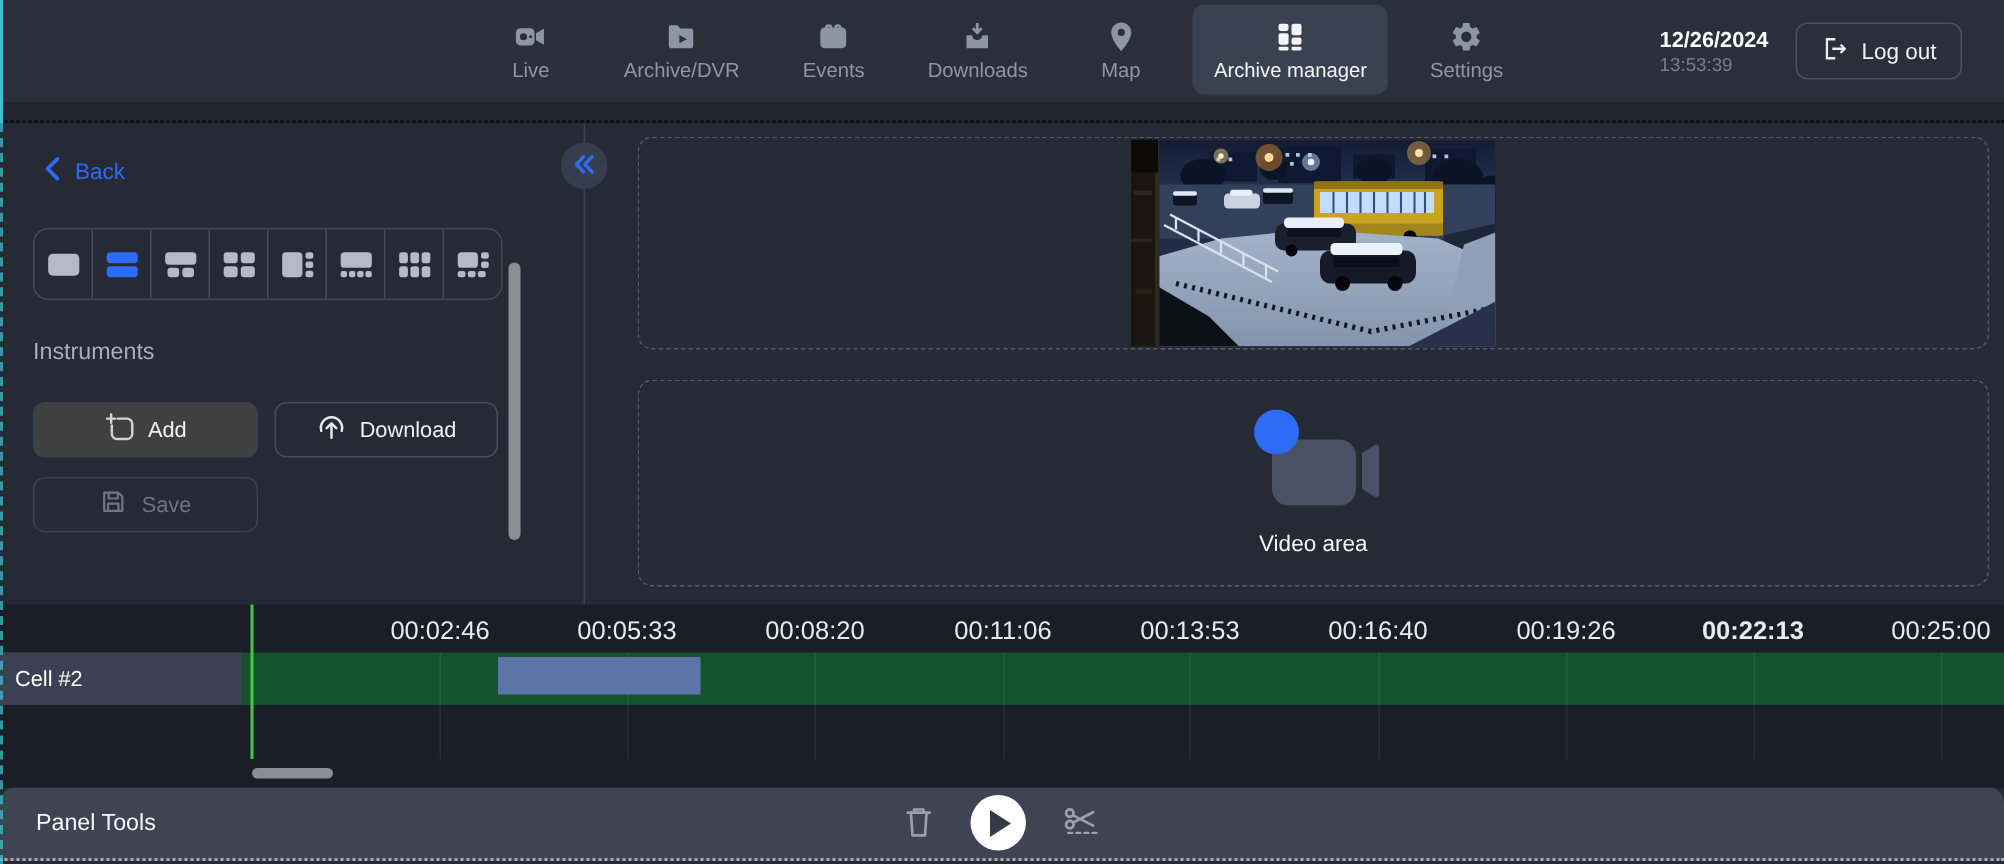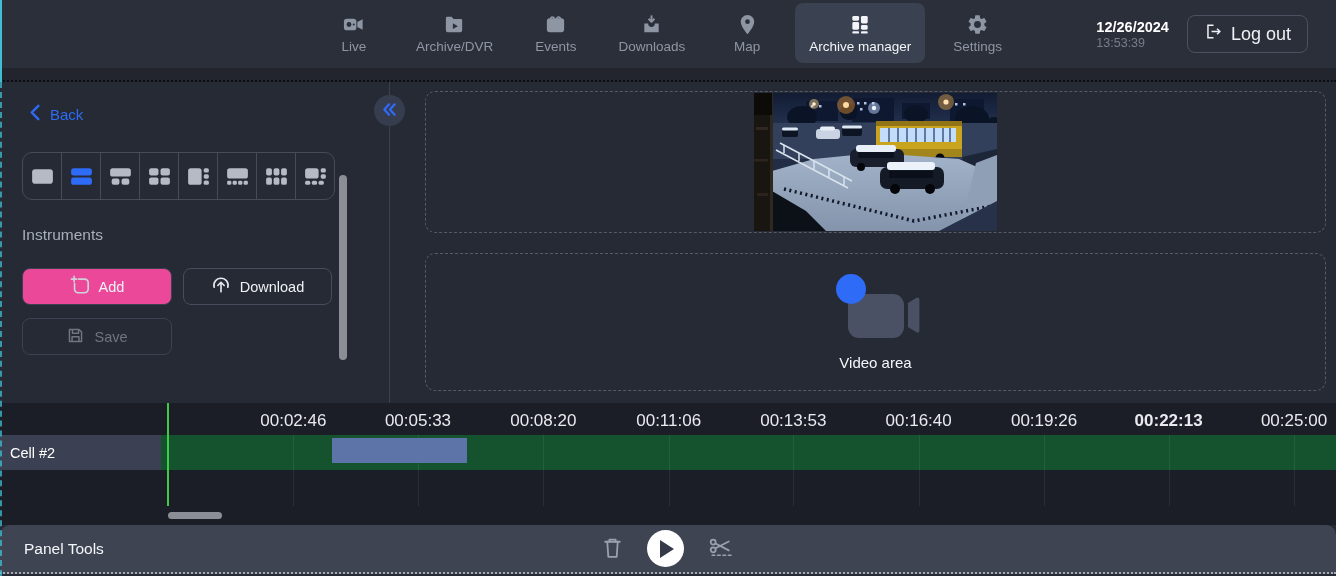--- a/index.html
+++ b/index.html
@@ -11,41 +11,41 @@
   .nav { position:relative; height:68px; background:#2b2f3a; }
   .nav-items { position:absolute; left:0; right:0; top:0; height:68px; display:flex; justify-content:center; align-items:flex-start; gap:14px; padding-top:3px; }
   .nav-item { display:flex; flex-direction:column; align-items:center; justify-content:center; gap:3px; min-width:68px; height:60px; padding:0 14px; border-radius:8px; color:#8f96a3; cursor:pointer; }
   .nav-item svg { display:block; }
   .nav-item .nav-label { font-size:13.5px; white-space:nowrap; }
   .nav-item.active { background:#3a4150; color:#f2f4f8; }
   .nav-right { position:absolute; right:28px; top:0; height:68px; display:flex; align-items:center; gap:18px; }
   .datetime { text-align:left; }
   .date { font-size:14.5px; font-weight:bold; color:#ffffff; }
   .time { font-size:12.5px; color:#767d8a; margin-top:1px; }
-  .logout { display:flex; align-items:center; gap:8px; height:38px; padding:0 16px; background:transparent; border:1px solid #4a5160; border-radius:8px; color:#eef0f4; font-size:18px; font-family:inherit; cursor:pointer; }
+  .logout { display:flex; align-items:center; gap:8px; height:38px; padding:0 16px; background:transparent; border:1px solid #4a5160; border-radius:8px; color:#eef0f4; font-size:15px; font-family:inherit; cursor:pointer; }
 
   .nav-strip { height:14px; background:#22252e; border-bottom:2px dotted #0b0d12; }
 
   
   .content { position:relative; height:321px; background:#262a35; }
   .divider { position:absolute; left:389px; top:0; bottom:0; width:1px; background:#3b4150; }
   .collapse-btn { position:absolute; left:374px; top:13px; width:31px; height:31px; border-radius:50%; background:#363d4f; border:none; display:flex; align-items:center; justify-content:center; cursor:pointer; z-index:3; }
 
   
   .sidebar { position:absolute; left:0; top:0; width:389px; height:100%; }
   .back { position:absolute; left:28px; top:22px; display:flex; align-items:center; gap:7px; color:var(--accent,#2e6bf6); font-size:15px; background:none; border:none; cursor:pointer; font-family:inherit; }
   .layout-picker { position:absolute; left:22px; top:70px; width:313px; height:48px; border:1px solid #444b59; border-radius:10px; display:flex; overflow:hidden; }
   .layout-cell { flex:1; display:flex; align-items:center; justify-content:center; border-right:1px solid #444b59; color:#b6bac4; cursor:pointer; }
   .layout-cell:last-child { border-right:none; }
   .layout-cell.selected { color:var(--accent,#2e6bf6); }
   .sidebar-scrollbar { position:absolute; left:339px; top:93px; width:8px; height:185px; background:#8b8e94; border-radius:4px; cursor:pointer; }
   .instruments-title { position:absolute; left:22px; top:144px; font-size:15.5px; color:#a9afba; }
   .btn-grid { position:absolute; left:22px; top:186px; width:311px; display:grid; grid-template-columns:150px 149px; gap:13px 11px; }
   .ibtn { height:37px; display:flex; align-items:center; justify-content:center; gap:9px; border-radius:8px; font-size:14.5px; font-family:inherit; cursor:pointer; }
-  .ibtn.filled { background:#ec4899; border:1px solid #3a4150; color:#f0f2f6; }
+  .ibtn.filled { background:#404040; border:1px solid #3a4150; color:#f0f2f6; }
   .ibtn.outline { background:transparent; border:1px solid #464d5c; color:#eef0f4; }
   .ibtn.disabled { border:1px solid #3a4150; color:#6f7581; cursor:default; }
   .ibtn svg { flex:none; }
 
   
   .main { position:absolute; left:390px; top:0; right:0; height:100%; }
   .video-box { position:absolute; left:35px; right:10px; border:1px dashed #555b69; border-radius:10px; display:flex; align-items:center; justify-content:center; }
   .video-box.top { top:9px; height:142px; }
   .video-box.bottom { top:171px; height:138px; }
   .thumb { width:243px; height:138px; overflow:hidden; cursor:pointer; }

